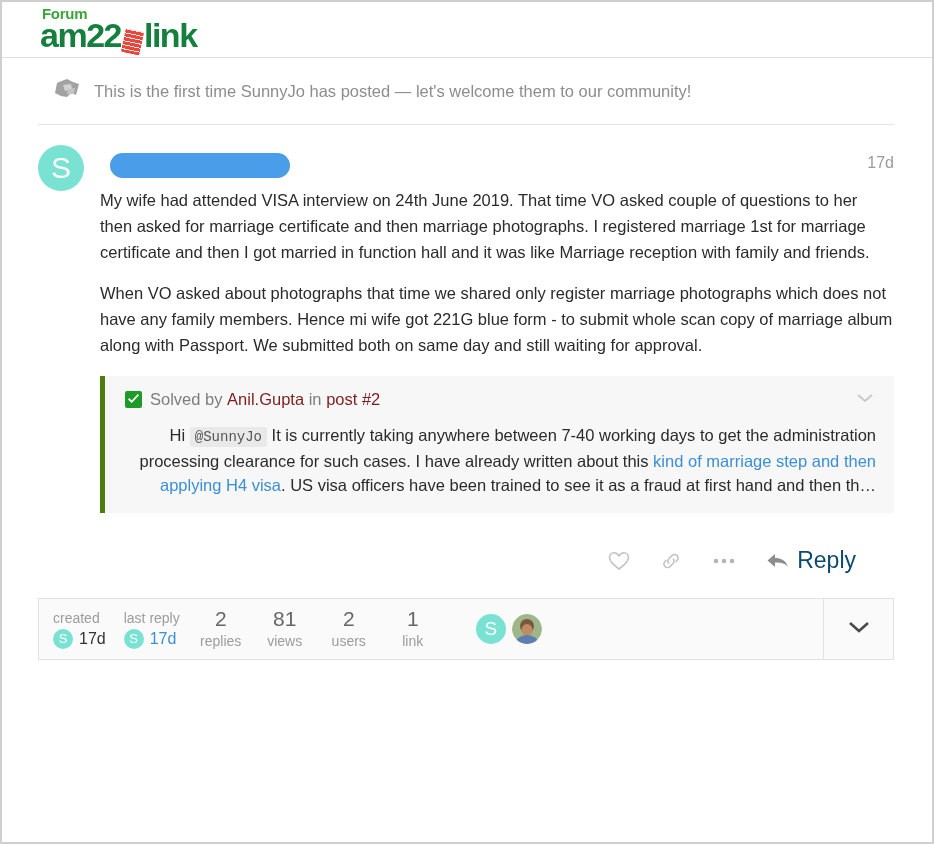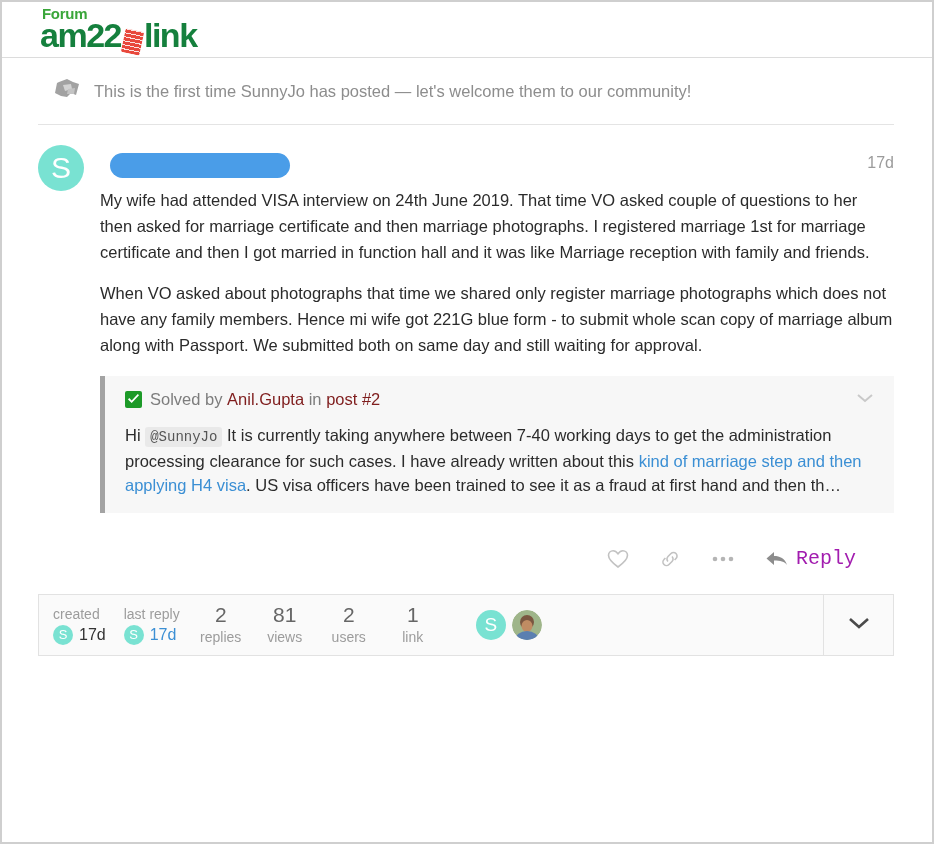--- a/index.html
+++ b/index.html
@@ -100,23 +100,23 @@
     position:absolute; left: 285px; top: 335px;
     font-family: "Liberation Serif", serif;
     font-size: 46px; color: #efefef; letter-spacing: 1px;
     z-index: 1; pointer-events: none; white-space: nowrap;
   }
 
   
   .solved {
     margin: 18px 0 0 62px;
     background: #f7f7f7;
-    border-left: 5px solid #a3a3a3;
+    border-left: 5px solid #4d7c0f;
     padding: 14px 18px 16px 20px;
-    position: relative; z-index: 2;
+    position: relative; z-index: 2; text-align: right;
   }
   .solved-head { display:flex; align-items:center; font-size:16.5px; color:#7d7d7d; }
   .check-box {
     width:17px; height:17px; background:#1d9a28; border-radius:2px;
     margin-right: 8px; flex:none; position: relative;
   }
   .check-box svg { position:absolute; top:2px; left:2px; }
   .solved a { color:#7f1d1d; text-decoration:none; }
   .solved-chevron { margin-left:auto; }
   .solved-excerpt { margin-top: 14px; font-size:16.5px; line-height:24px; color:#2b2b2b; }
@@ -126,21 +126,21 @@
     font-size: 14px; background:#e9e9e9; color:#555;
     padding: 2px 5px; border-radius: 3px;
   }
 
   
   .actions {
     display:flex; align-items:center; justify-content:flex-end;
     gap: 30px; padding: 34px 38px 0 0; color:#b5b5b5;
   }
   .action-btn { display:flex; align-items:center; gap: 7px; cursor:pointer; }
-  .reply-label { font-size: 20px; color:#a21caf;font-family:Liberation Mono, monospace; }
+  .reply-label { font-size: 23px; color:#0c4a6e; }
 
   
   .topic-map {
     margin: 24px 38px 0 36px;
     border: 1px solid #e2e2e2;
     background: #fafafa;
     display:flex; align-items: stretch;
     height: 62px;
   }
   .map-left { display:flex; align-items:center; padding-left: 14px; gap: 18px; flex: none; }

